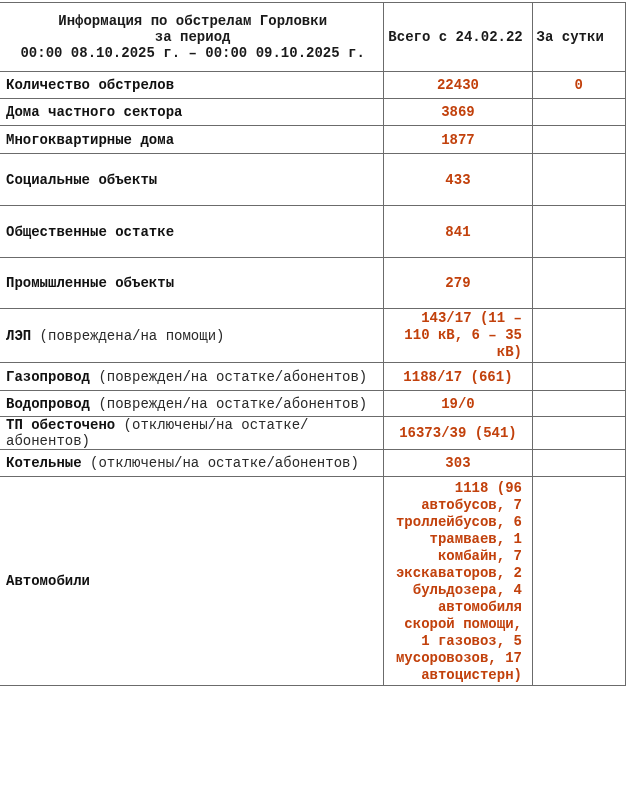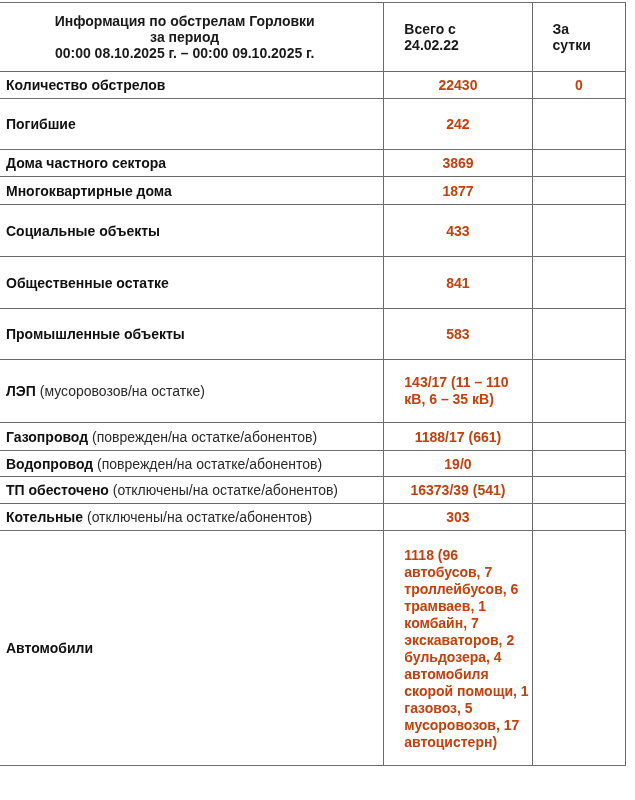--- a/index.html
+++ b/index.html
@@ -18,24 +18,25 @@
     .table {
       position: absolute;
       left: 0;
       top: 2px;
       width: 626px;
       border-collapse: collapse;
       table-layout: fixed;
     }
     .table td {
       border: 1px solid #6b6b6b;
-      padding: 0 20px;
+      padding: 0 4px;
       font-size: 14px;
       line-height: 16px;
       vertical-align: middle;
+      font-family: Liberation Mono, monospace;
     }
     .table tr td:first-child {
       border-left: none;
       padding-left: 6px;
     }
     .col-label { width: 378px; }
     .col-total { width: 146px; }
     .col-day { width: 92px; }
     .hdr-title {
       text-align: center;
@@ -58,22 +59,22 @@
       font-weight: 400;
       color: #2a2a2a;
     }
     .val {
       text-align: center;
       font-weight: 600;
       color: #c2410c;
     }
     .val-wrap {
       display: block;
-      margin: 14px auto;
-      text-align: left;
+      margin: 1px auto;
+      text-align: right;
     }
     .val-multi {
       width: 128px;
       line-height: 17px;
     }
     .val-cars {
       width: 128px;
       line-height: 17px;
       padding-top: 2px;
     }
@@ -97,25 +98,20 @@
     <td class="hdr-col">Всего с 24.02.22</td>
     <td class="hdr-col">За сутки</td>
   </tr>
 
   <tr style="height:27px;">
     <td><span class="lbl-main">Количество обстрелов</span><span class="lbl-note"></span></td>
     <td class="val">22430</td>
     <td class="val">0</td>
   </tr>
 
-  <tr style="height:51px;">
-    <td><span class="lbl-main">Погибшие</span><span class="lbl-note"></span></td>
-    <td class="val">242</td>
-    <td class="val"></td>
-  </tr>
 
 
   <tr style="height:27px;">
     <td><span class="lbl-main">Дома частного сектора</span><span class="lbl-note"></span></td>
     <td class="val">3869</td>
     <td class="val"></td>
   </tr>
 
   <tr style="height:28px;">
     <td><span class="lbl-main">Многоквартирные дома</span><span class="lbl-note"></span></td>
@@ -130,26 +126,26 @@
   </tr>
 
   <tr style="height:52px;">
     <td><span class="lbl-main">Общественные остатке</span><span class="lbl-note"></span></td>
     <td class="val">841</td>
     <td class="val"></td>
   </tr>
 
   <tr style="height:51px;">
     <td><span class="lbl-main">Промышленные объекты</span><span class="lbl-note"></span></td>
-    <td class="val">583</td>
+    <td class="val">279</td>
     <td class="val"></td>
   </tr>
 
   <tr style="height:46px;">
-    <td><span class="lbl-main">ЛЭП</span><span class="lbl-note"> (мусоровозов/на остатке)</span></td>
+    <td><span class="lbl-main">ЛЭП</span><span class="lbl-note"> (повреждена/на помощи)</span></td>
     <td class="val">
           <span class="val-wrap val-multi">143/17 (11 – 110 кВ, 6 – 35 кВ)</span>
         </td>
     <td class="val"></td>
   </tr>
 
   <tr style="height:28px;">
     <td><span class="lbl-main">Газопровод</span><span class="lbl-note"> (поврежден/на остатке/абонентов)</span></td>
     <td class="val">1188/17 (661)</td>
     <td class="val"></td>

